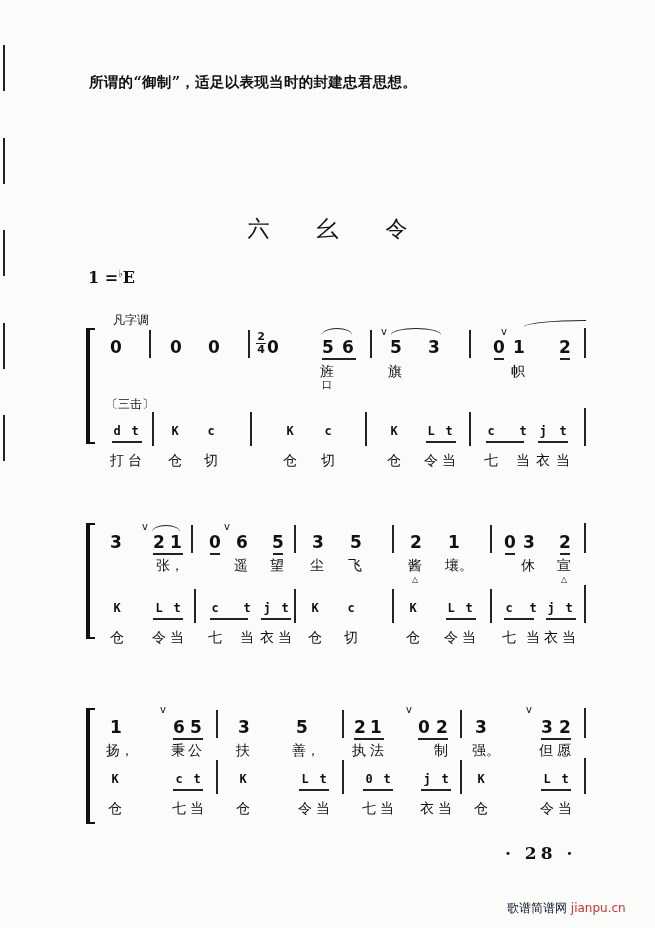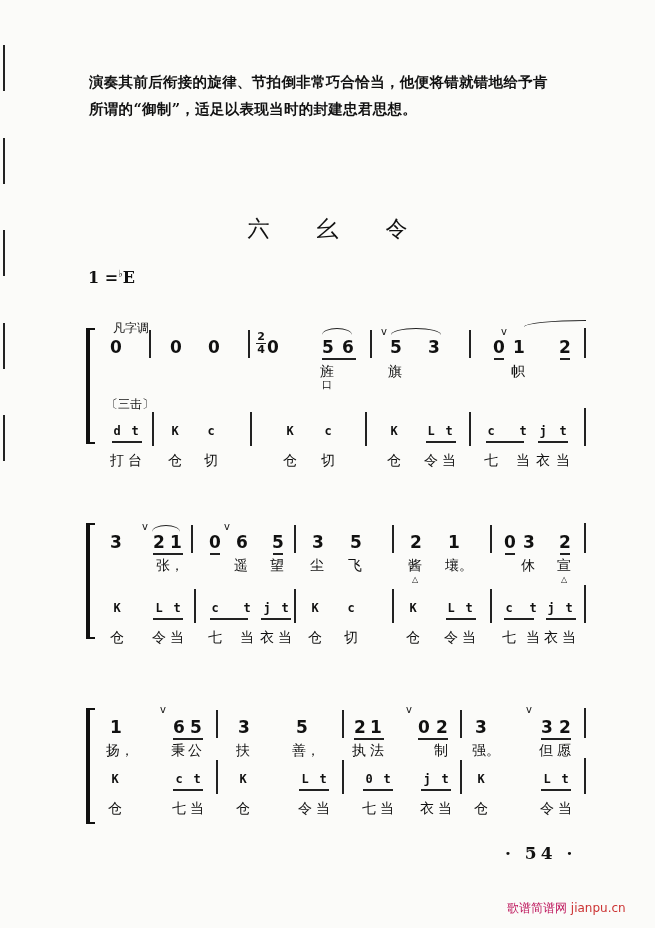--- a/index.html
+++ b/index.html
@@ -32,32 +32,31 @@
 </head>
 <body>
 
 <div class="margin-line" style="top:45px;height:46px;"></div>
 <div class="margin-line" style="top:138px;height:46px;"></div>
 <div class="margin-line" style="top:230px;height:46px;"></div>
 <div class="margin-line" style="top:323px;height:46px;"></div>
 <div class="margin-line" style="top:415px;height:46px;"></div>
 
 <div class="prose">
-  <div>演奏其前后衔接的旋律、节拍倒非常巧合恰当，他便将错就错地给予肯</div>
   <div>所谓的“御制”，适足以表现当时的封建忠君思想。</div>
 </div>
 
 <div class="title">六 幺 令</div>
 
 <div class="key">
   <span>1 =</span><sup>♭</sup><span>E</span>
 </div>
 
 <div class="system" style="top:300px;width:510px;height:170px;">
-  <div class="label-small" style="left:27px;top:20px;">凡字调</div>
+  <div class="label-small" style="left:27px;top:12px;">凡字调</div>
   <div class="brace" style="top:28px;height:112px;"></div>
 
   <div class="note" style="left:20px;top:37px;">0</div>
   <div class="bar" style="left:63px;top:30px;height:28px;"></div>
   <div class="note" style="left:80px;top:37px;">0</div>
   <div class="note" style="left:118px;top:37px;">0</div>
   <div class="bar" style="left:162px;top:30px;height:28px;"></div>
   <div class="ts" style="left:170px;top:31px;width:10px;">
     <div>2</div>
     <div style="border-top:1.5px solid #222;"></div>
@@ -280,17 +279,17 @@
   <div class="lyric" style="left:228px;top:100px;">当</div>
   <div class="lyric" style="left:274px;top:100px;">七</div>
   <div class="lyric" style="left:292px;top:100px;">当</div>
   <div class="lyric" style="left:332px;top:100px;">衣</div>
   <div class="lyric" style="left:350px;top:100px;">当</div>
   <div class="lyric" style="left:386px;top:100px;">仓</div>
   <div class="lyric" style="left:452px;top:100px;">令</div>
   <div class="lyric" style="left:470px;top:100px;">当</div>
 </div>
 
-<div class="page-num">· 54 ·</div>
+<div class="page-num">· 28 ·</div>
 <div class="watermark">
-  <span style="color:#be185d">歌谱简谱网</span>
+  <span style="color:#0f172a">歌谱简谱网</span>
   <span>jianpu.cn</span>
 </div>
 
 </body></html>

